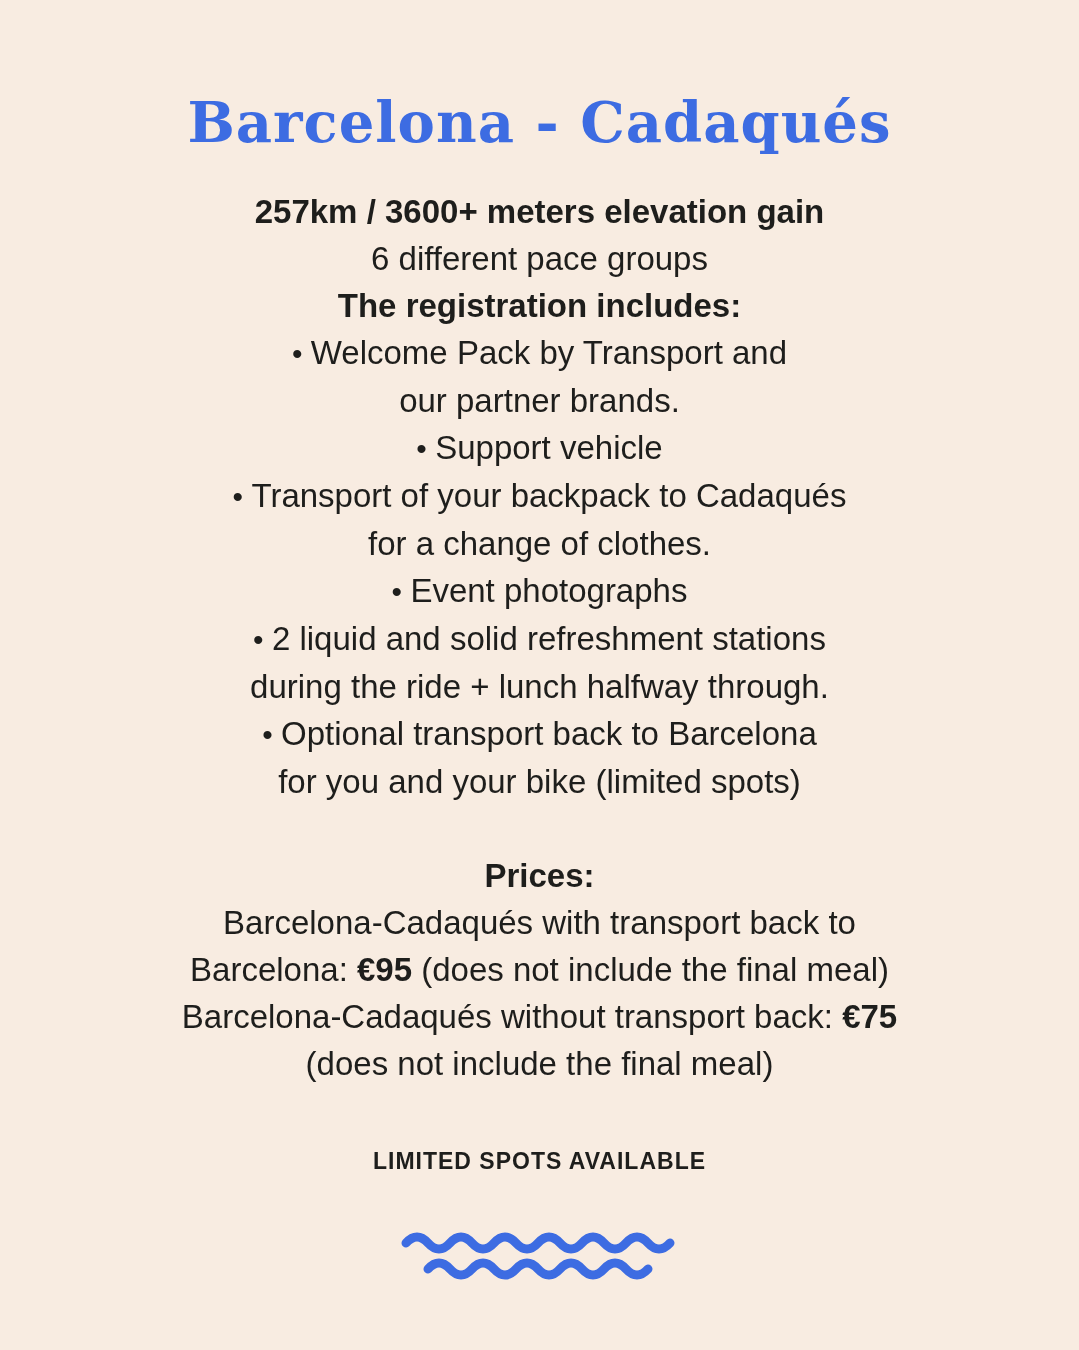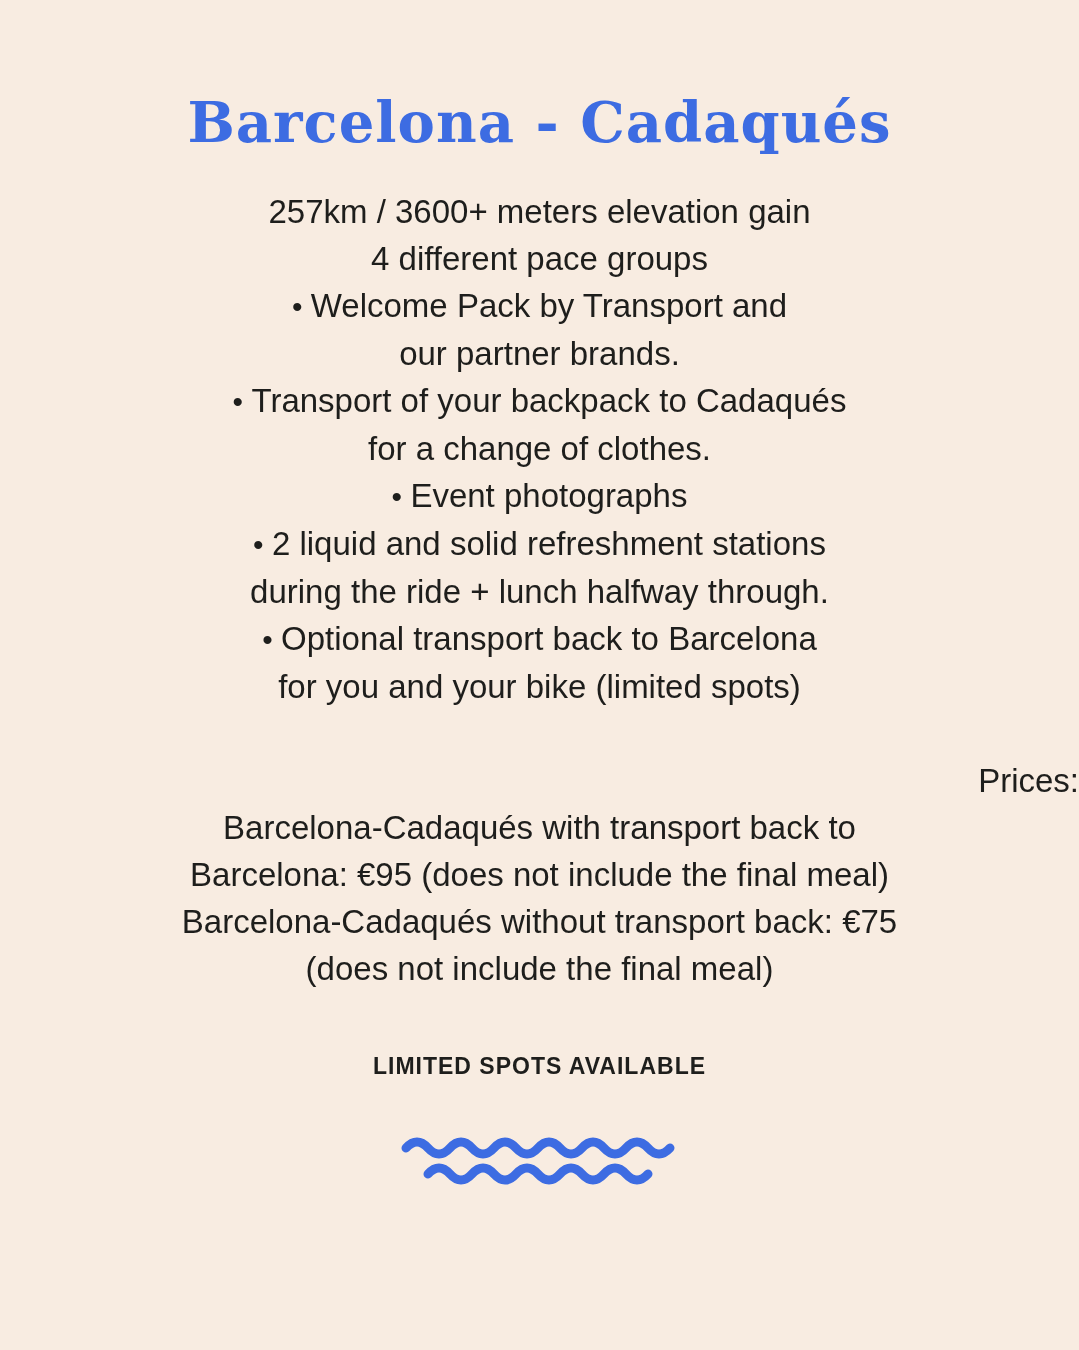--- a/index.html
+++ b/index.html
@@ -28,21 +28,21 @@
     font-size:56px;
     line-height:72px;
     letter-spacing:1px;
     color:var(--accent);
   }
   .text-line{
     font-size:33px;
     line-height:47px;
     font-weight:400;
   }
-  .bold, .text-line .bold{ font-weight:400;text-align:right; }
+  .bold, .text-line .bold{ font-weight:700; }
   .bullet{ font-size:30px; }
   .intro{ margin-bottom:0; }
   .prices{ margin-top:47px; }
   .limited{
     margin-top:50px;
     font-size:23px;
     font-weight:700;
     letter-spacing:1px;
     line-height:48px;
   }
@@ -54,26 +54,28 @@
 </style>
 </head>
 <body>
 
 <div class="poster">
 
   <h1 class="title">Barcelona - Cadaqués</h1>
 
   <div class="intro" id="intro-lines">
       <div class="text-line"><span class="bold">257km / 3600+ meters elevation gain</span></div>
-      <div class="text-line"><span>4 different pace groups</span></div>
+      <div class="text-line"><span>6 different pace groups</span></div>
+      <div class="text-line"><span class="bold">The registration includes:</span></div>
     </div>
 
   <div class="bullets" id="includes-lines">
       <div class="text-line"><span class="bullet">• </span><span>Welcome Pack by Transport and</span></div>
       <div class="text-line"><span>our partner brands.</span></div>
+      <div class="text-line"><span class="bullet">• </span><span>Support vehicle</span></div>
       <div class="text-line"><span class="bullet">• </span><span>Transport of your backpack to Cadaqués</span></div>
       <div class="text-line"><span>for a change of clothes.</span></div>
       <div class="text-line"><span class="bullet">• </span><span>Event photographs</span></div>
       <div class="text-line"><span class="bullet">• </span><span>2 liquid and solid refreshment stations</span></div>
       <div class="text-line"><span>during the ride + lunch halfway through.</span></div>
       <div class="text-line"><span class="bullet">• </span><span>Optional transport back to Barcelona</span></div>
       <div class="text-line"><span>for you and your bike (limited spots)</span></div>
     </div>
 
   <div class="prices">

